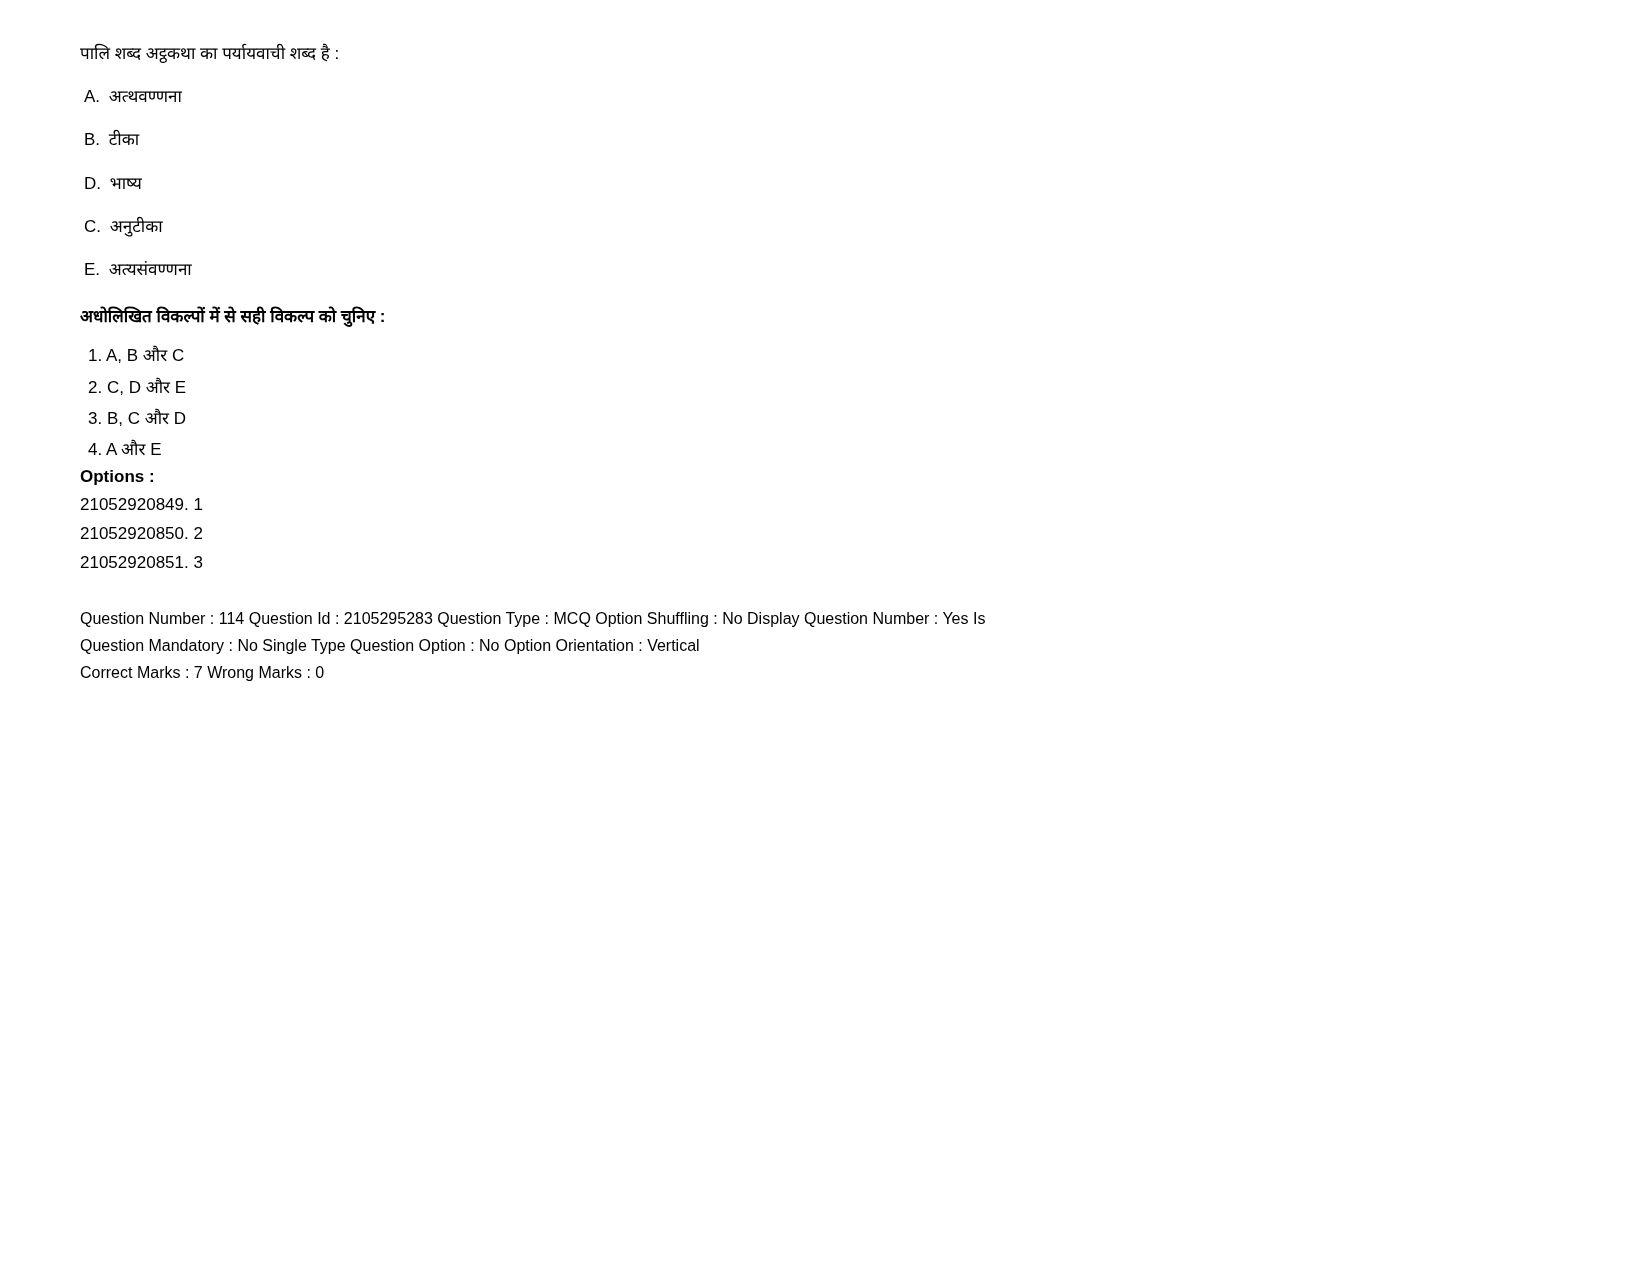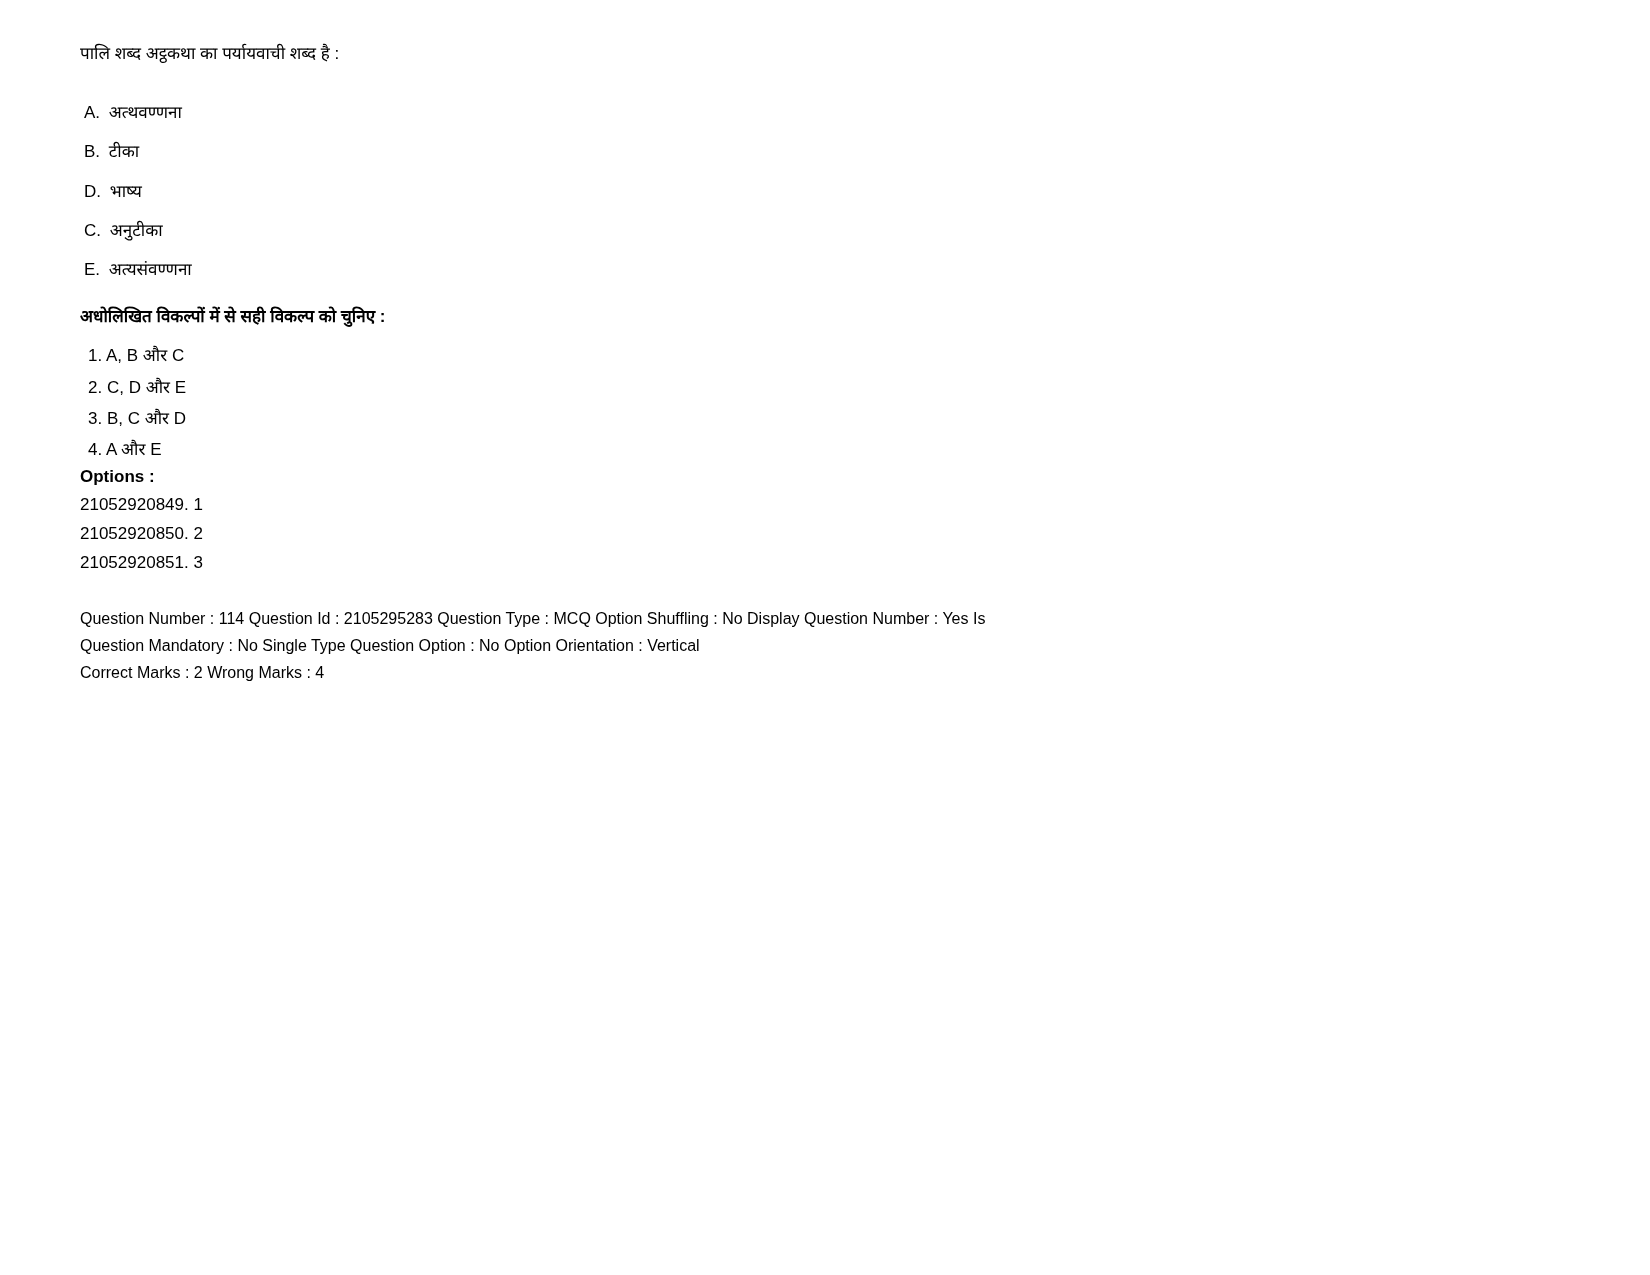--- a/index.html
+++ b/index.html
@@ -12,27 +12,28 @@
       font-family: Arial, sans-serif;
       font-size: 16px;
       color: #000000;
       width: 1650px;
       min-height: 1275px;
       padding: 40px 80px;
     }
     .question-text {
       font-size: 17px;
       line-height: 1.6;
-      margin-bottom: 32px;
+      margin-bottom: 8px;
     }
     .option {
       font-size: 17px;
       line-height: 1.6;
       margin-bottom: 12px;
       margin-left: 4px;
+      margin-top: 16px;
     }
     .sub-question-label {
       font-size: 17px;
       line-height: 1.6;
       margin-top: 20px;
       margin-bottom: 12px;
       font-weight: bold;
     }
     .sub-options {
       margin-left: 8px;
@@ -124,16 +125,16 @@
     <span>2</span>
   </div>
   <div class="option-item">
     <span>21052920851.</span>
     <span>3</span>
   </div>
 
   <div class="metadata">
     <div>Question Number : 114 Question Id : 2105295283 Question Type : MCQ Option Shuffling : No Display Question Number : Yes Is</div>
     <div>Question Mandatory : No Single Type Question Option : No Option Orientation : Vertical</div>
-    <div>Correct Marks : 2 Wrong Marks : 4</div>
+    <div>Correct Marks : 7 Wrong Marks : 0</div>
   </div>
 
 </div>
 
 </body></html>

